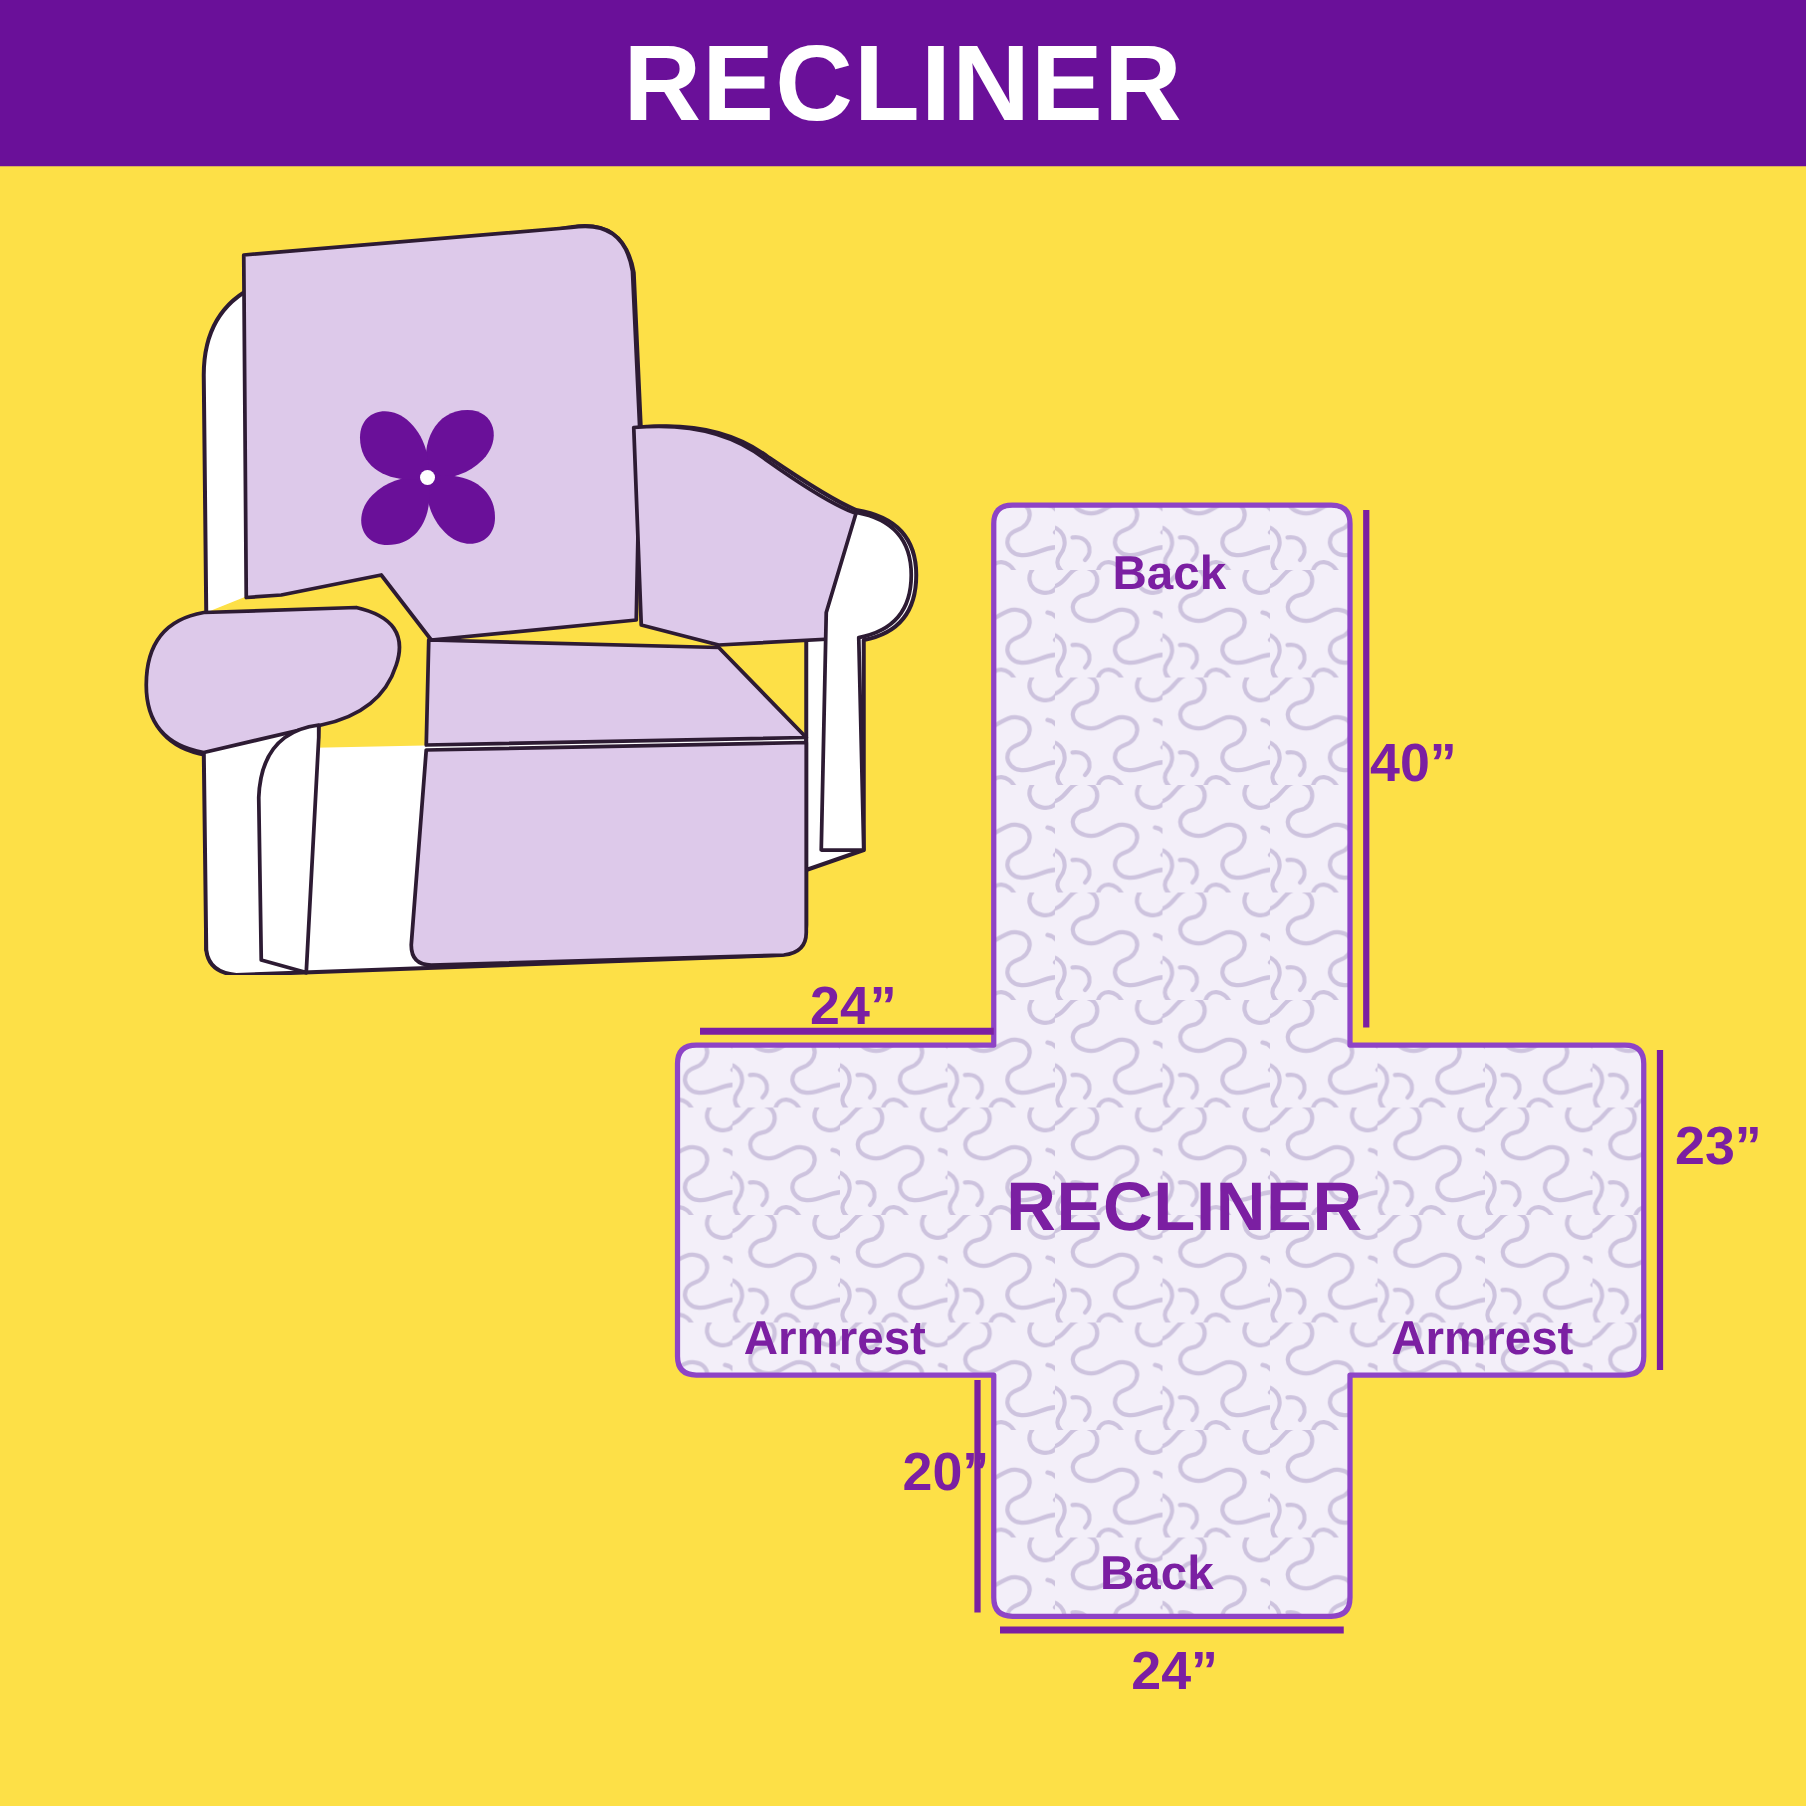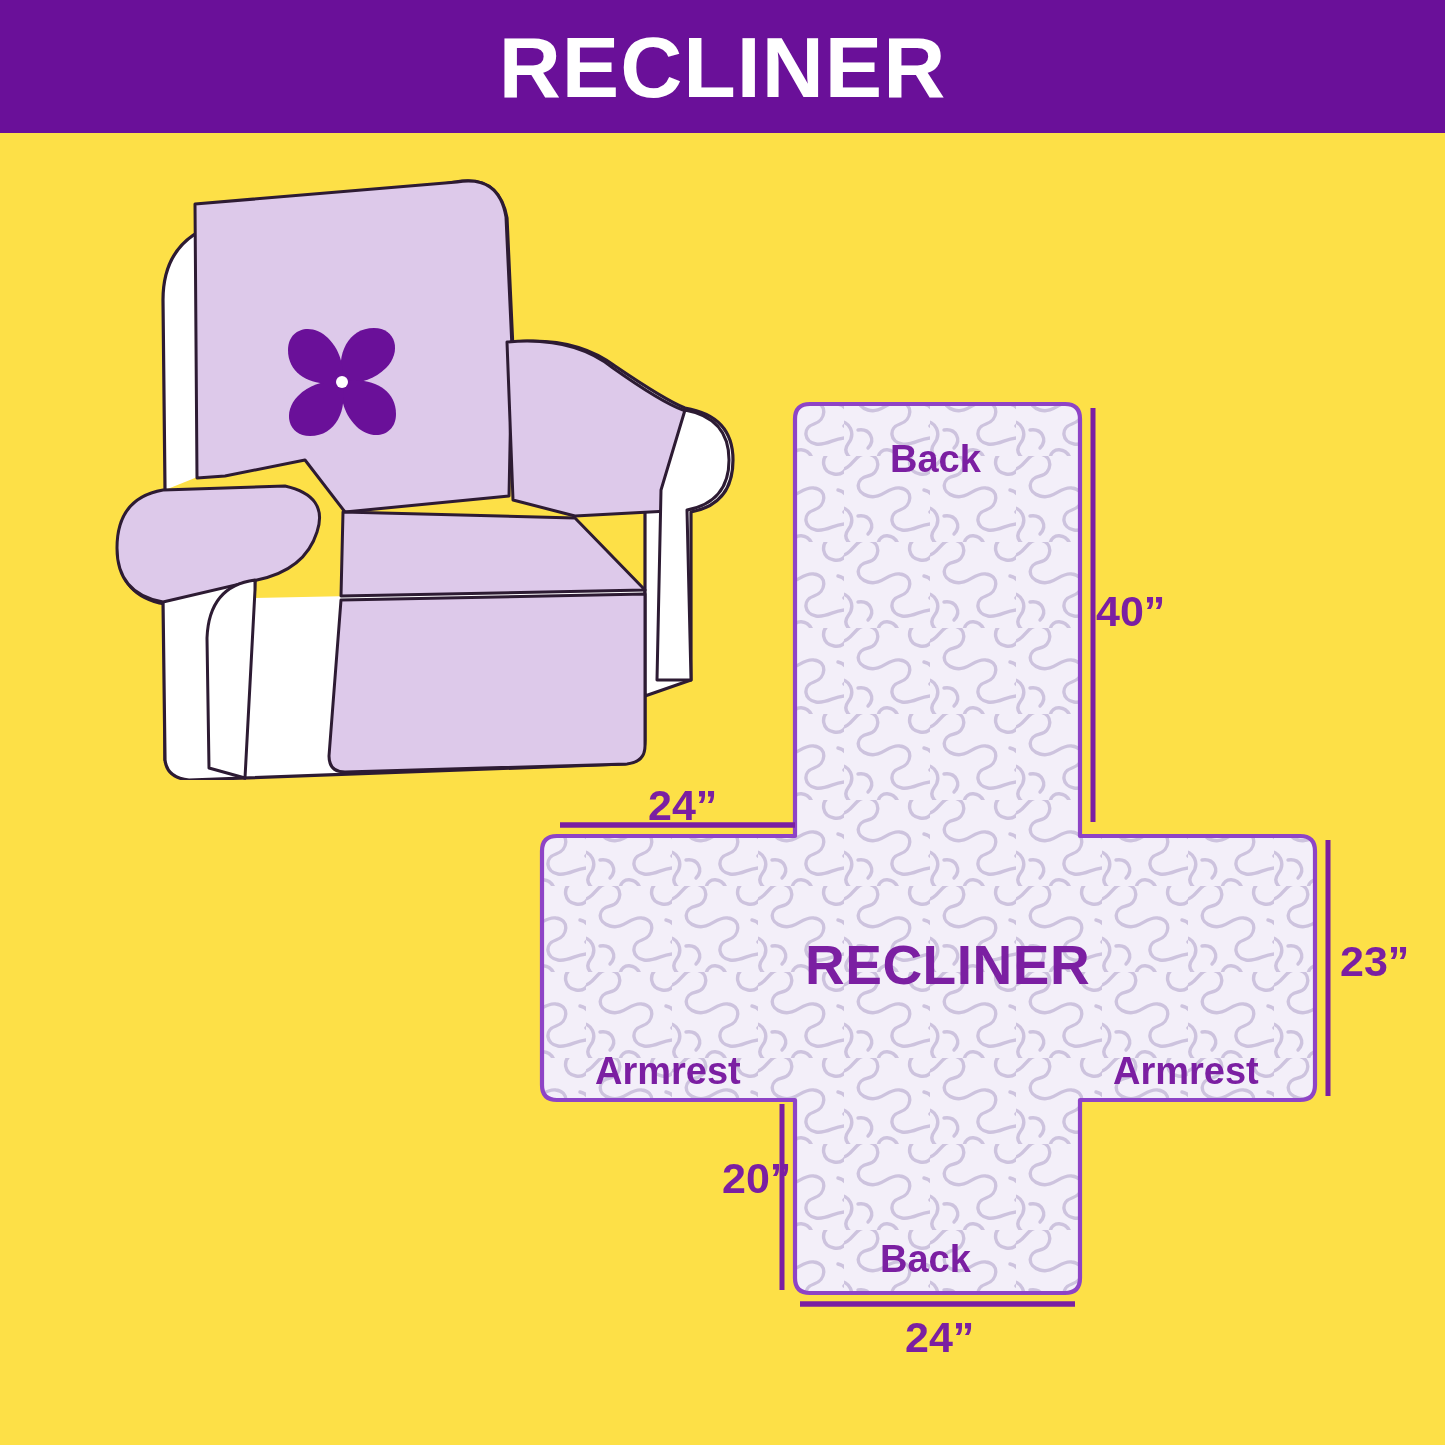--- a/index.html
+++ b/index.html
@@ -69,21 +69,21 @@
   .dim-label   { font-size: 43px; }
   #label-recliner-center { font-size: 55px; letter-spacing: 0.5px; }
 
   #label-back      { left: 890px;  top: 428px; margin-top: 12px; }
   #label-front     { left: 880px;  top: 1240px; }
   #label-armrest-l { left: 595px;  top: 1052px; }
   #label-armrest-r { left: 1113px; top: 1052px; }
   #label-recliner-center { left: 805px; top: 938px; }
 
   #label-dim-40  { left: 1096px; top: 590px; }
-  #label-dim-23  { left: 1340px; top: 940px; }
+  #label-dim-23  { left: 1340px; top: 896px; }
   #label-dim-19  { left: 722px;  top: 1157px; }
   #label-dim-24-top    { left: 648px; top: 784px; }
   #label-dim-24-bottom { left: 905px; top: 1316px; }
 </style>
 </head>
 <body>
 
 <div id="page">
 
   <div id="header-banner">

